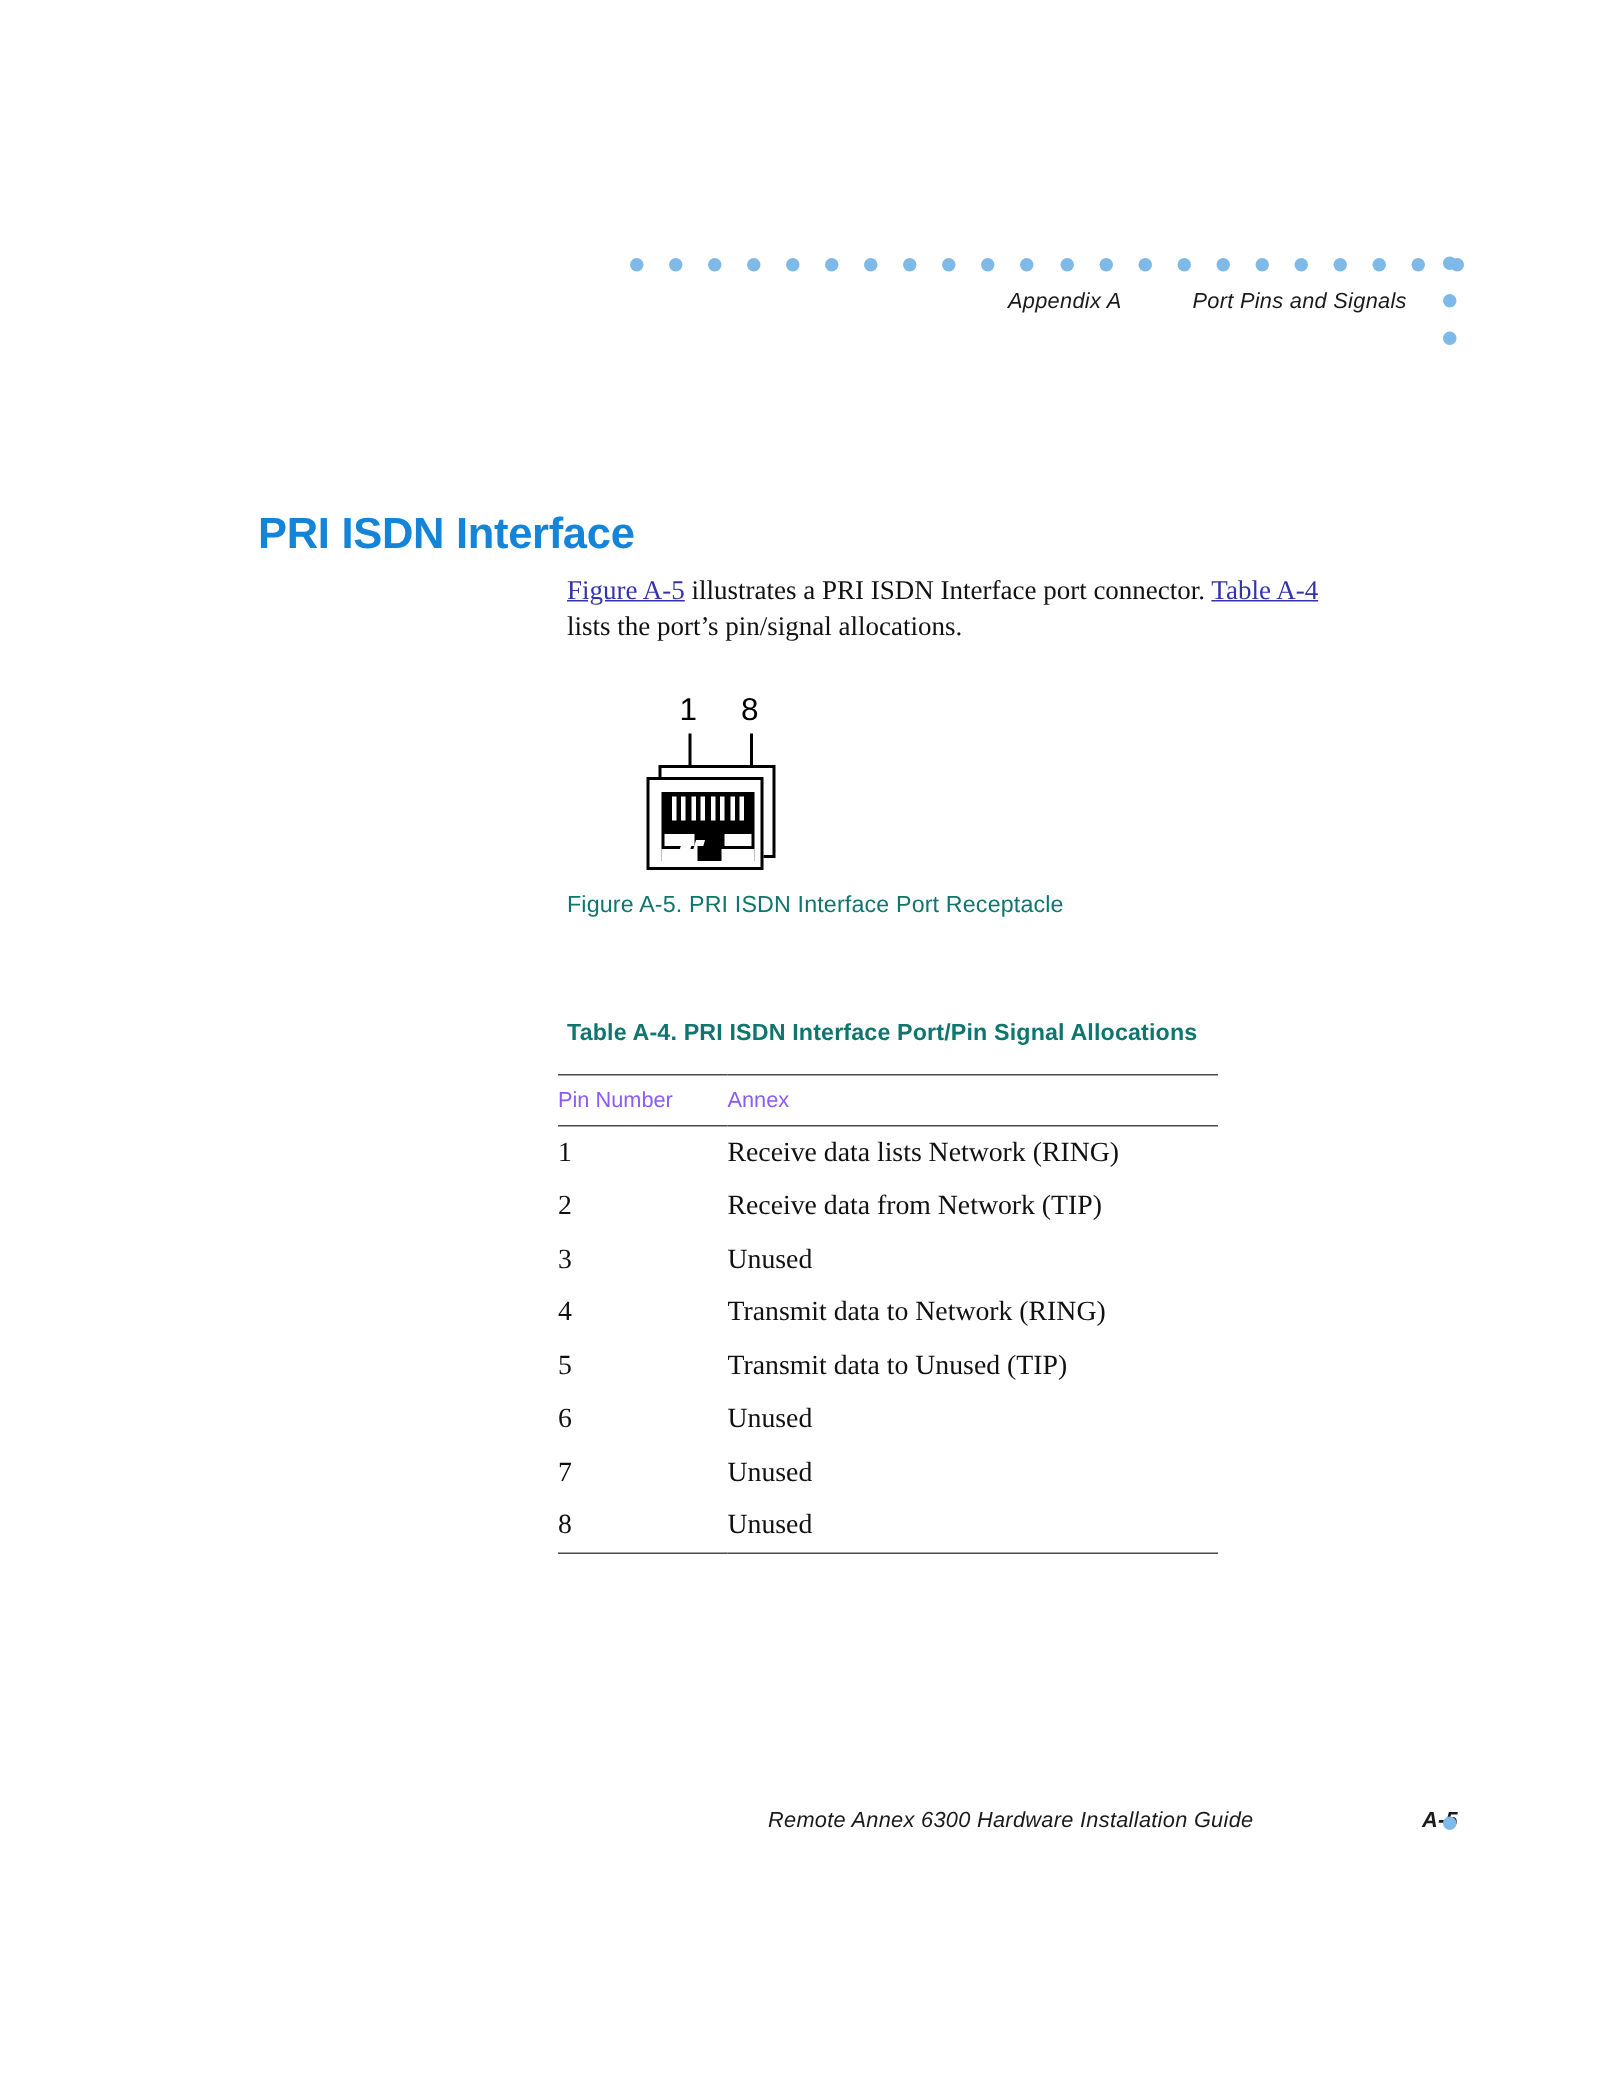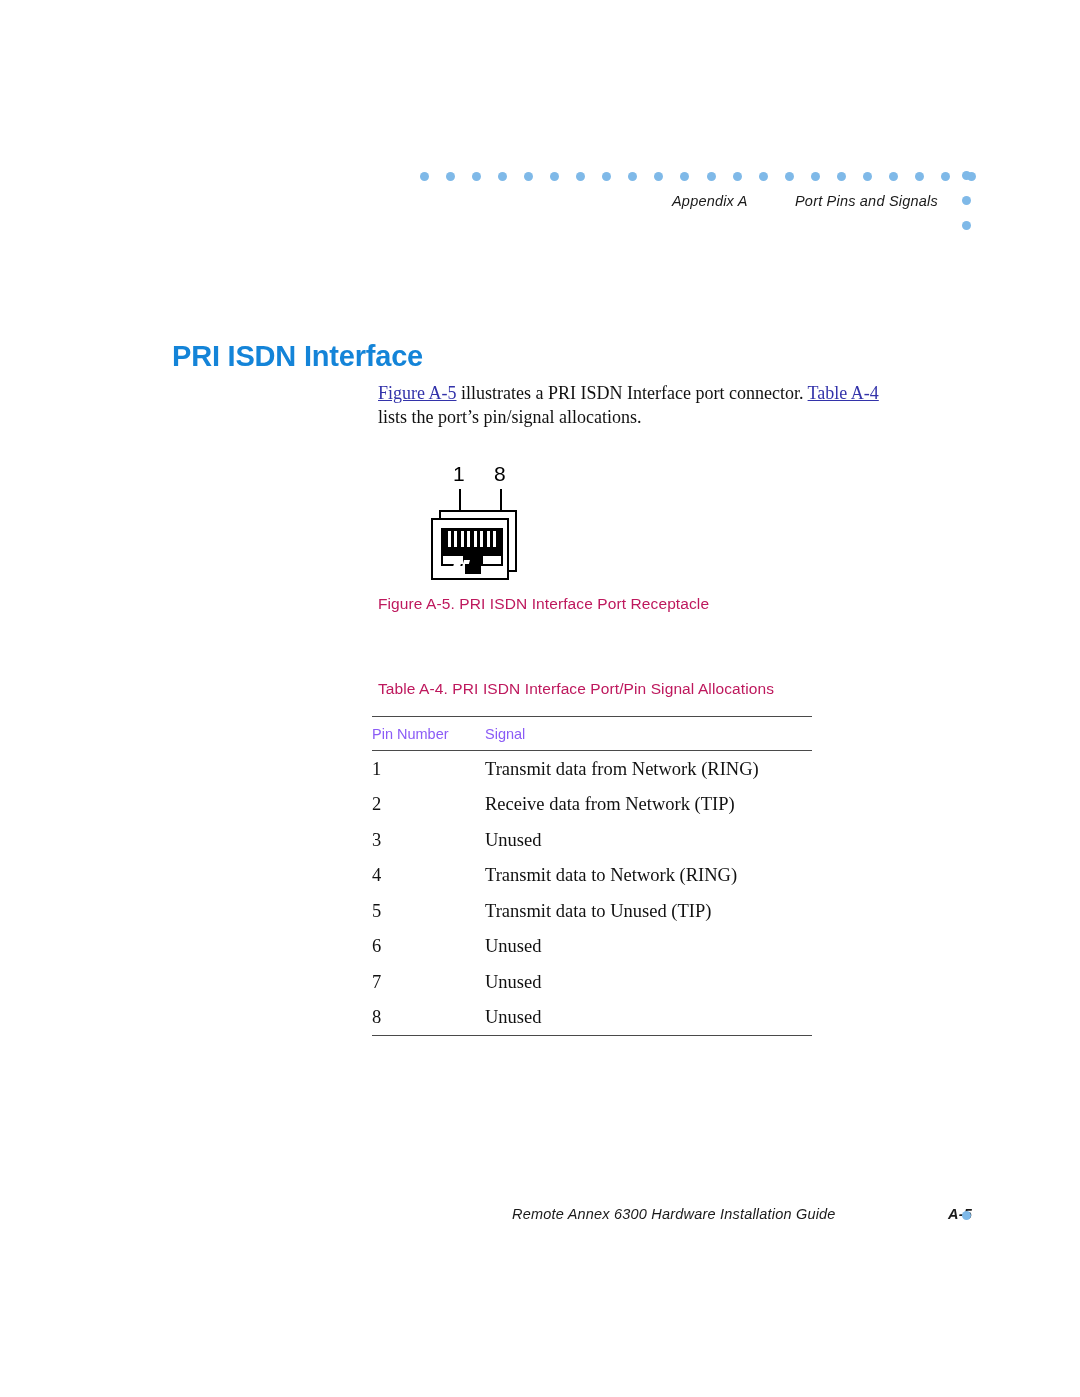--- a/index.html
+++ b/index.html
@@ -229,26 +229,26 @@
     width: 16px;
     height: 10px;
     background: #000000;
   }
 
   
   .caption {
     position: absolute;
     font-family: "Liberation Sans", sans-serif;
     font-size: 15.5px;
-    color: #be185d;
+    color: #0f766e;
     letter-spacing: 0.1px;
     white-space: nowrap;
   }
   #figure-caption { left: 378px; top: 595px; }
-  #table-caption  { left: 378px; top: 680px; }
+  #table-caption  { left: 378px; top: 680px; font-weight: bold; }
 
   
   #pin-table {
     position: absolute;
     left: 372px;
     top: 716px;
     width: 440px;
     border-collapse: collapse;
   }
   #pin-table th,
@@ -375,27 +375,27 @@
 </div>
 
 <div class="caption" id="figure-caption">Figure A-5. PRI ISDN Interface Port Receptacle</div>
 
 <div class="caption" id="table-caption">Table A-4. PRI ISDN Interface Port/Pin Signal Allocations</div>
 
 <table id="pin-table">
   <thead>
     <tr class="rule-top">
       <th class="col-pin rule-top">Pin Number</th>
-      <th class="col-signal rule-top">Signal</th>
+      <th class="col-signal rule-top">Annex</th>
     </tr>
   </thead>
   <tbody id="pin-table-body">
       <tr class="rule-header">
         <td class="col-pin rule-header">1</td>
-        <td class="col-signal rule-header">Transmit data from Network (RING)</td>
+        <td class="col-signal rule-header">Receive data lists Network (RING)</td>
       </tr>
       <tr>
         <td class="col-pin">2</td>
         <td class="col-signal">Receive data from Network (TIP)</td>
       </tr>
       <tr>
         <td class="col-pin">3</td>
         <td class="col-signal">Unused</td>
       </tr>
       <tr>

